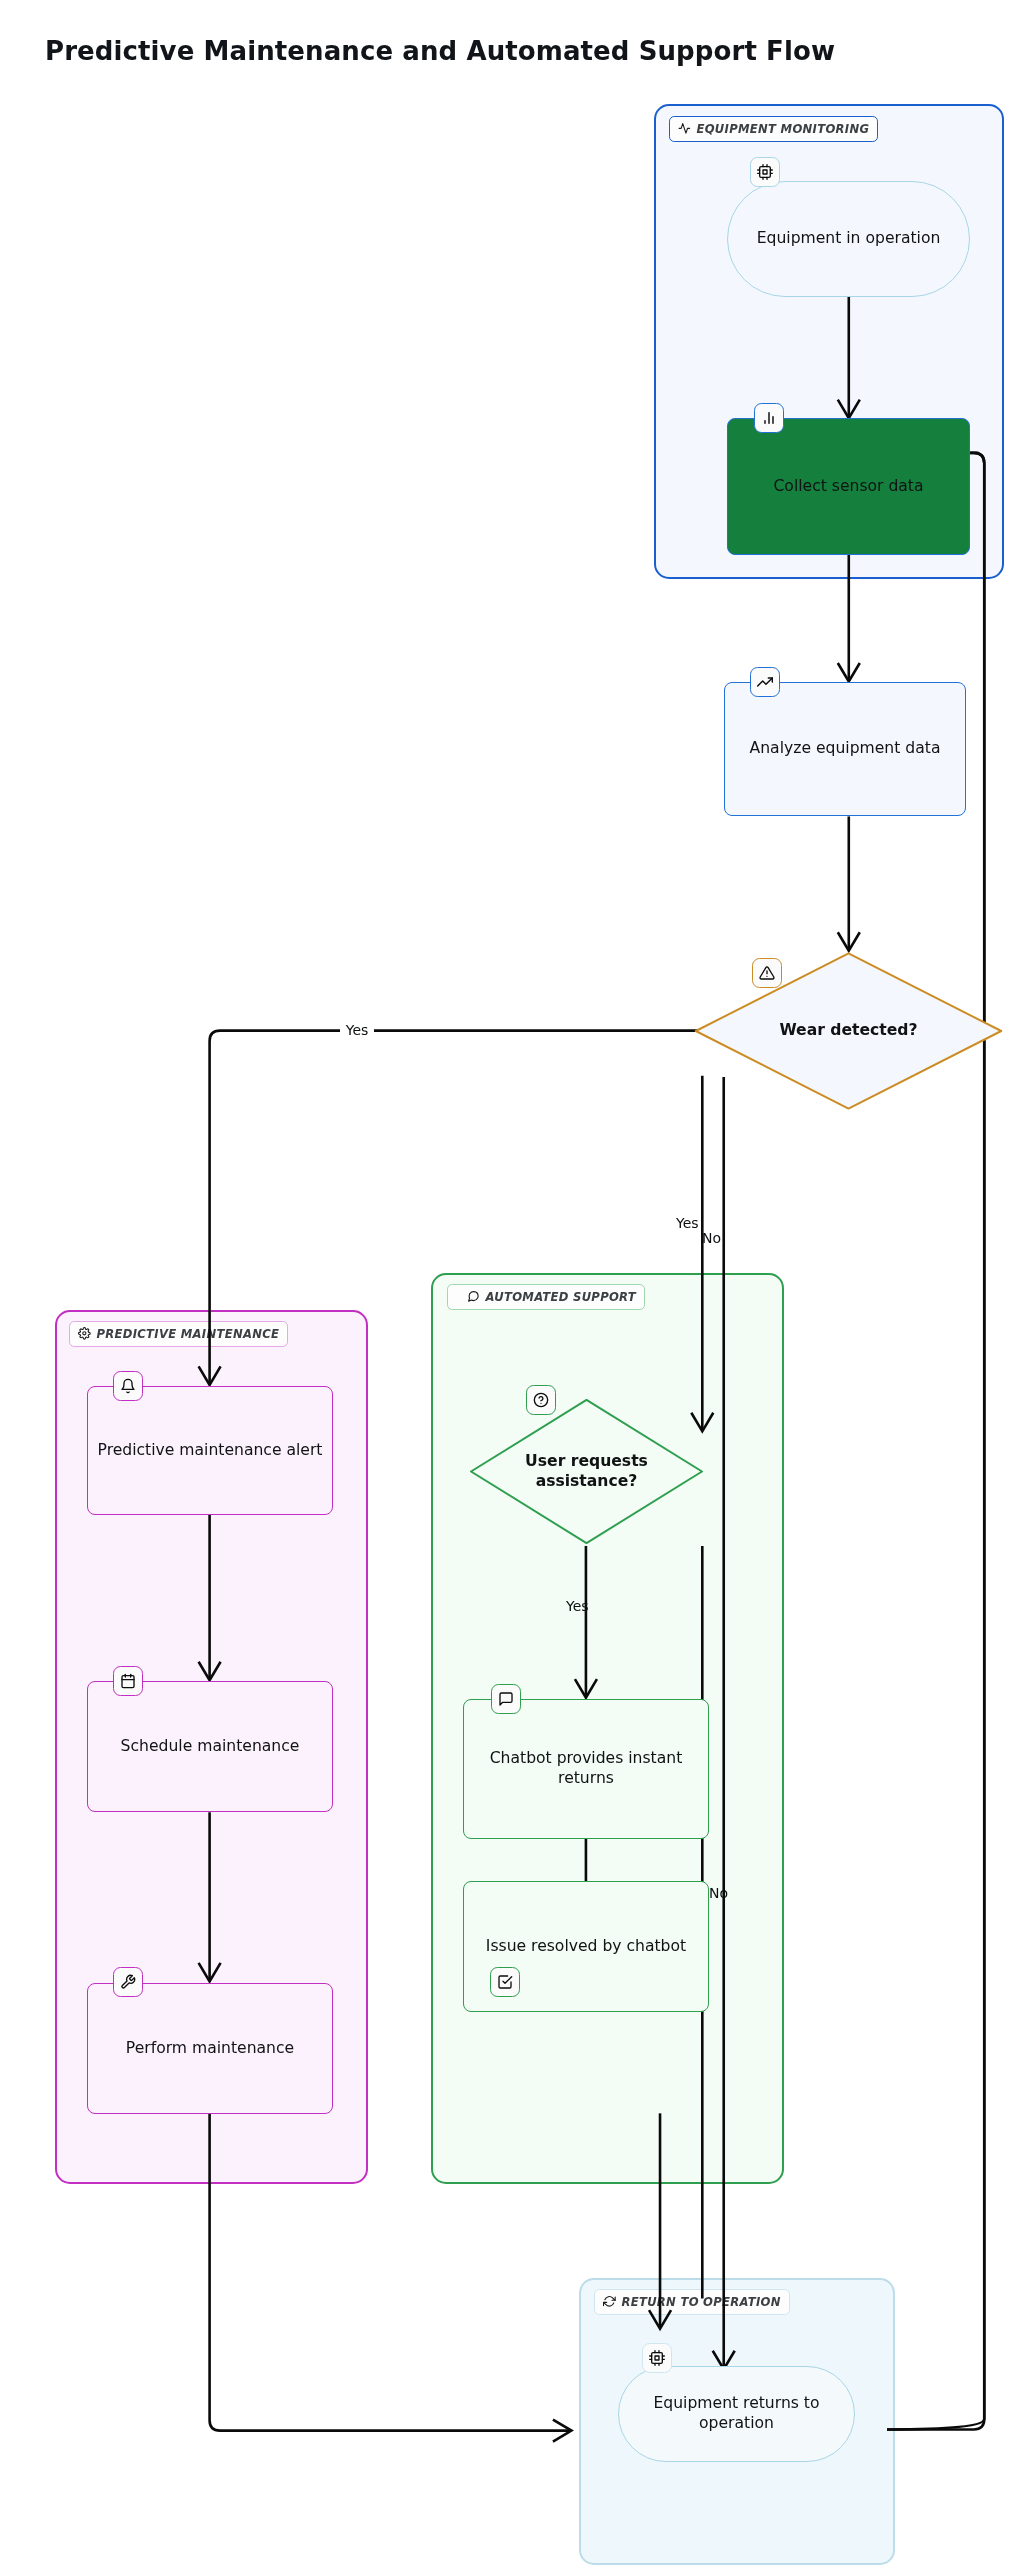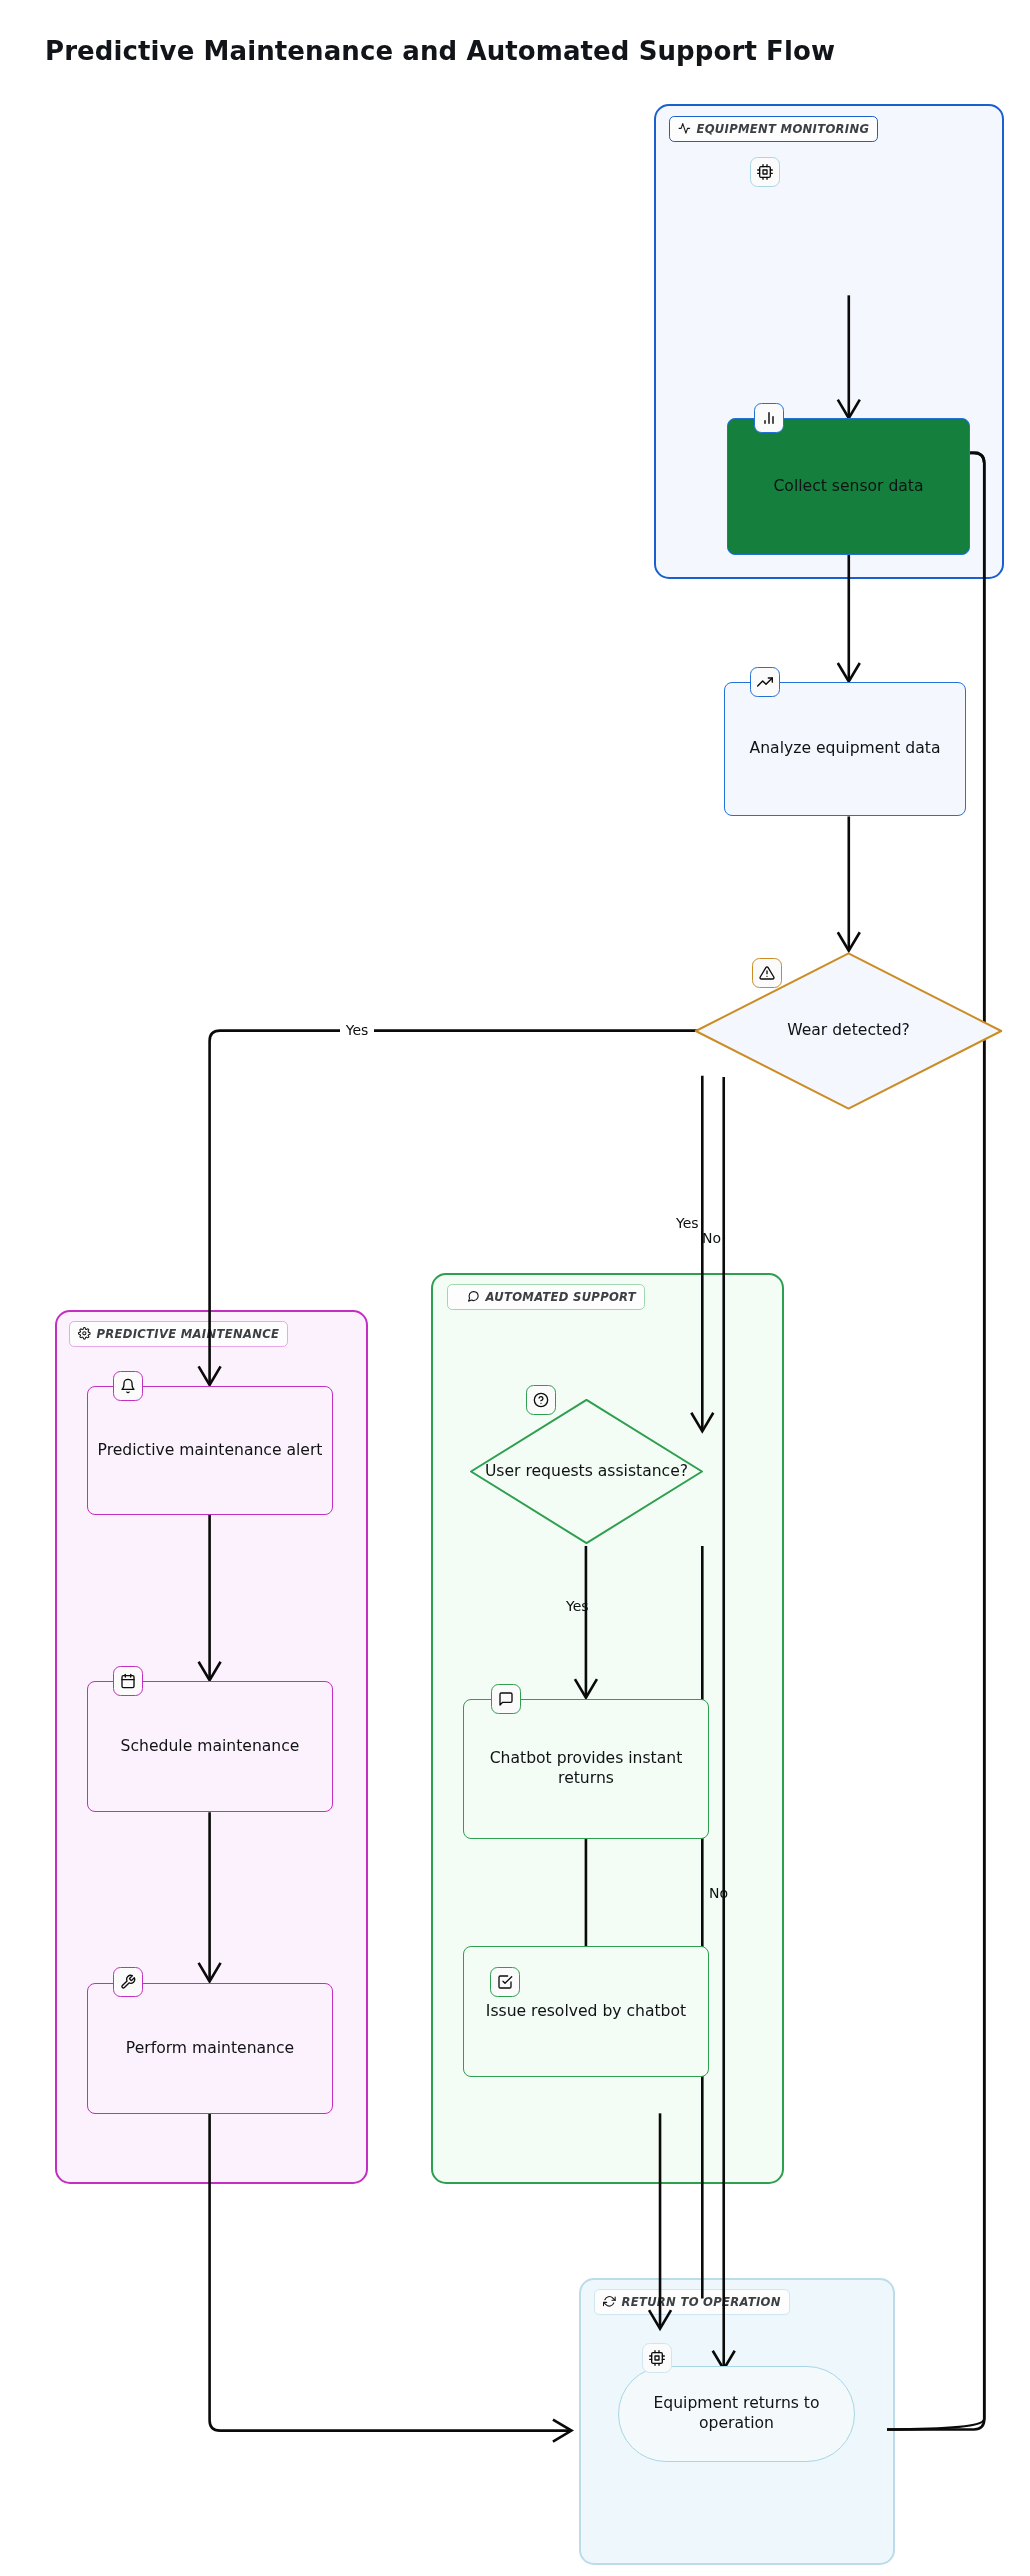--- a/index.html
+++ b/index.html
@@ -37,21 +37,21 @@
     position:absolute;box-sizing:border-box;
     display:flex;align-items:center;justify-content:center;text-align:center;
     font-size:15.6px;line-height:1.26;color:#101214;
     padding:8px 9.3px;
   }
   .node .lbl{display:block;}
   .node-rect{border-radius:8px;border-width:1.7px;border-style:solid;}
   .node-stadium{border-radius:578px;border-width:1.7px;border-style:solid;}
 
   
-  .diamond{position:absolute;}
+  .diamond{position:absolute;font-weight:bold;}
   .diamond .dtext{
     position:absolute;inset:0;display:flex;align-items:center;justify-content:center;
     text-align:center;font-size:15.6px;line-height:1.26;color:#101214;
     padding:0 15px;box-sizing:border-box;
   }
   .diamond svg{position:absolute;inset:0;display:block;}
 
   
   .badge{
     position:absolute;width:30px;height:30px;border-radius:7.5px;
@@ -165,20 +165,23 @@
     <span>
       <svg width="12.7" height="12.7" viewBox="0 0 24 24" fill="none" stroke="#1b1b1b" stroke-width="2.1" stroke-linecap="round" stroke-linejoin="round">
           <polyline points="23 4 23 10 17 10"></polyline>
           <polyline points="1 20 1 14 7 14"></polyline>
           <path d="M3.51 9a9 9 0 0 1 14.85-3.36L23 10M1 14l4.64 4.36A9 9 0 0 0 20.49 15"></path>
         </svg>
     </span>
     <span>RETURN TO OPERATION</span>
   </div>
 
+  <div class="node node-stadium" style="left:727px;top:181px;width:243px;height:116px;background:#f4f7fd;border-color:#a8d6e6;z-index:4;">
+    <span class="lbl">Equipment in operation</span>
+  </div>
   <div class="badge" style="left:750px;top:157px;border-color:#a8d6e6;">
     <svg width="16" height="16" viewBox="0 0 24 24" fill="none" stroke="#0d0d0d" stroke-width="2" stroke-linecap="round" stroke-linejoin="round">
         <rect x="4" y="4" width="16" height="16" rx="2"></rect>
         <rect x="9" y="9" width="6" height="6"></rect>
         <line x1="9" y1="1" x2="9" y2="4"></line>
         <line x1="15" y1="1" x2="15" y2="4"></line>
         <line x1="9" y1="20" x2="9" y2="23"></line>
         <line x1="15" y1="20" x2="15" y2="23"></line>
         <line x1="20" y1="9" x2="23" y2="9"></line>
         <line x1="20" y1="14" x2="23" y2="14"></line>
@@ -269,21 +272,21 @@
 
   <div class="node node-rect" style="left:463px;top:1699px;width:246px;height:140px;background:#f3fcf5;border-color:#2e9e4f;z-index:4;">
     <span class="lbl">Chatbot provides instant returns</span>
   </div>
   <div class="badge" style="left:491px;top:1684px;border-color:#2e9e4f;">
     <svg width="16" height="16" viewBox="0 0 24 24" fill="none" stroke="#0d0d0d" stroke-width="2" stroke-linecap="round" stroke-linejoin="round">
         <path d="M21 15a2 2 0 0 1-2 2H7l-4 4V5a2 2 0 0 1 2-2h14a2 2 0 0 1 2 2z"></path>
       </svg>
   </div>
 
-  <div class="node node-rect" style="left:463px;top:1946px;width:246px;height:131px;background:#f3fcf5;border-color:#2e9e4f;z-index:4;">
+  <div class="node node-rect" style="left:463px;top:1881px;width:246px;height:131px;background:#f3fcf5;border-color:#2e9e4f;z-index:4;">
     <span class="lbl">Issue resolved by chatbot</span>
   </div>
   <div class="badge" style="left:490px;top:1967px;border-color:#2e9e4f;">
     <svg width="16" height="16" viewBox="0 0 24 24" fill="none" stroke="#0d0d0d" stroke-width="2" stroke-linecap="round" stroke-linejoin="round">
         <polyline points="9 11 12 14 22 4"></polyline>
         <path d="M21 12v7a2 2 0 0 1-2 2H5a2 2 0 0 1-2-2V5a2 2 0 0 1 2-2h11"></path>
       </svg>
   </div>
 
   <div class="node node-stadium" style="left:618px;top:2366px;width:237px;height:96px;background:#f4f9fc;border-color:#a8d6e6;z-index:4;">

